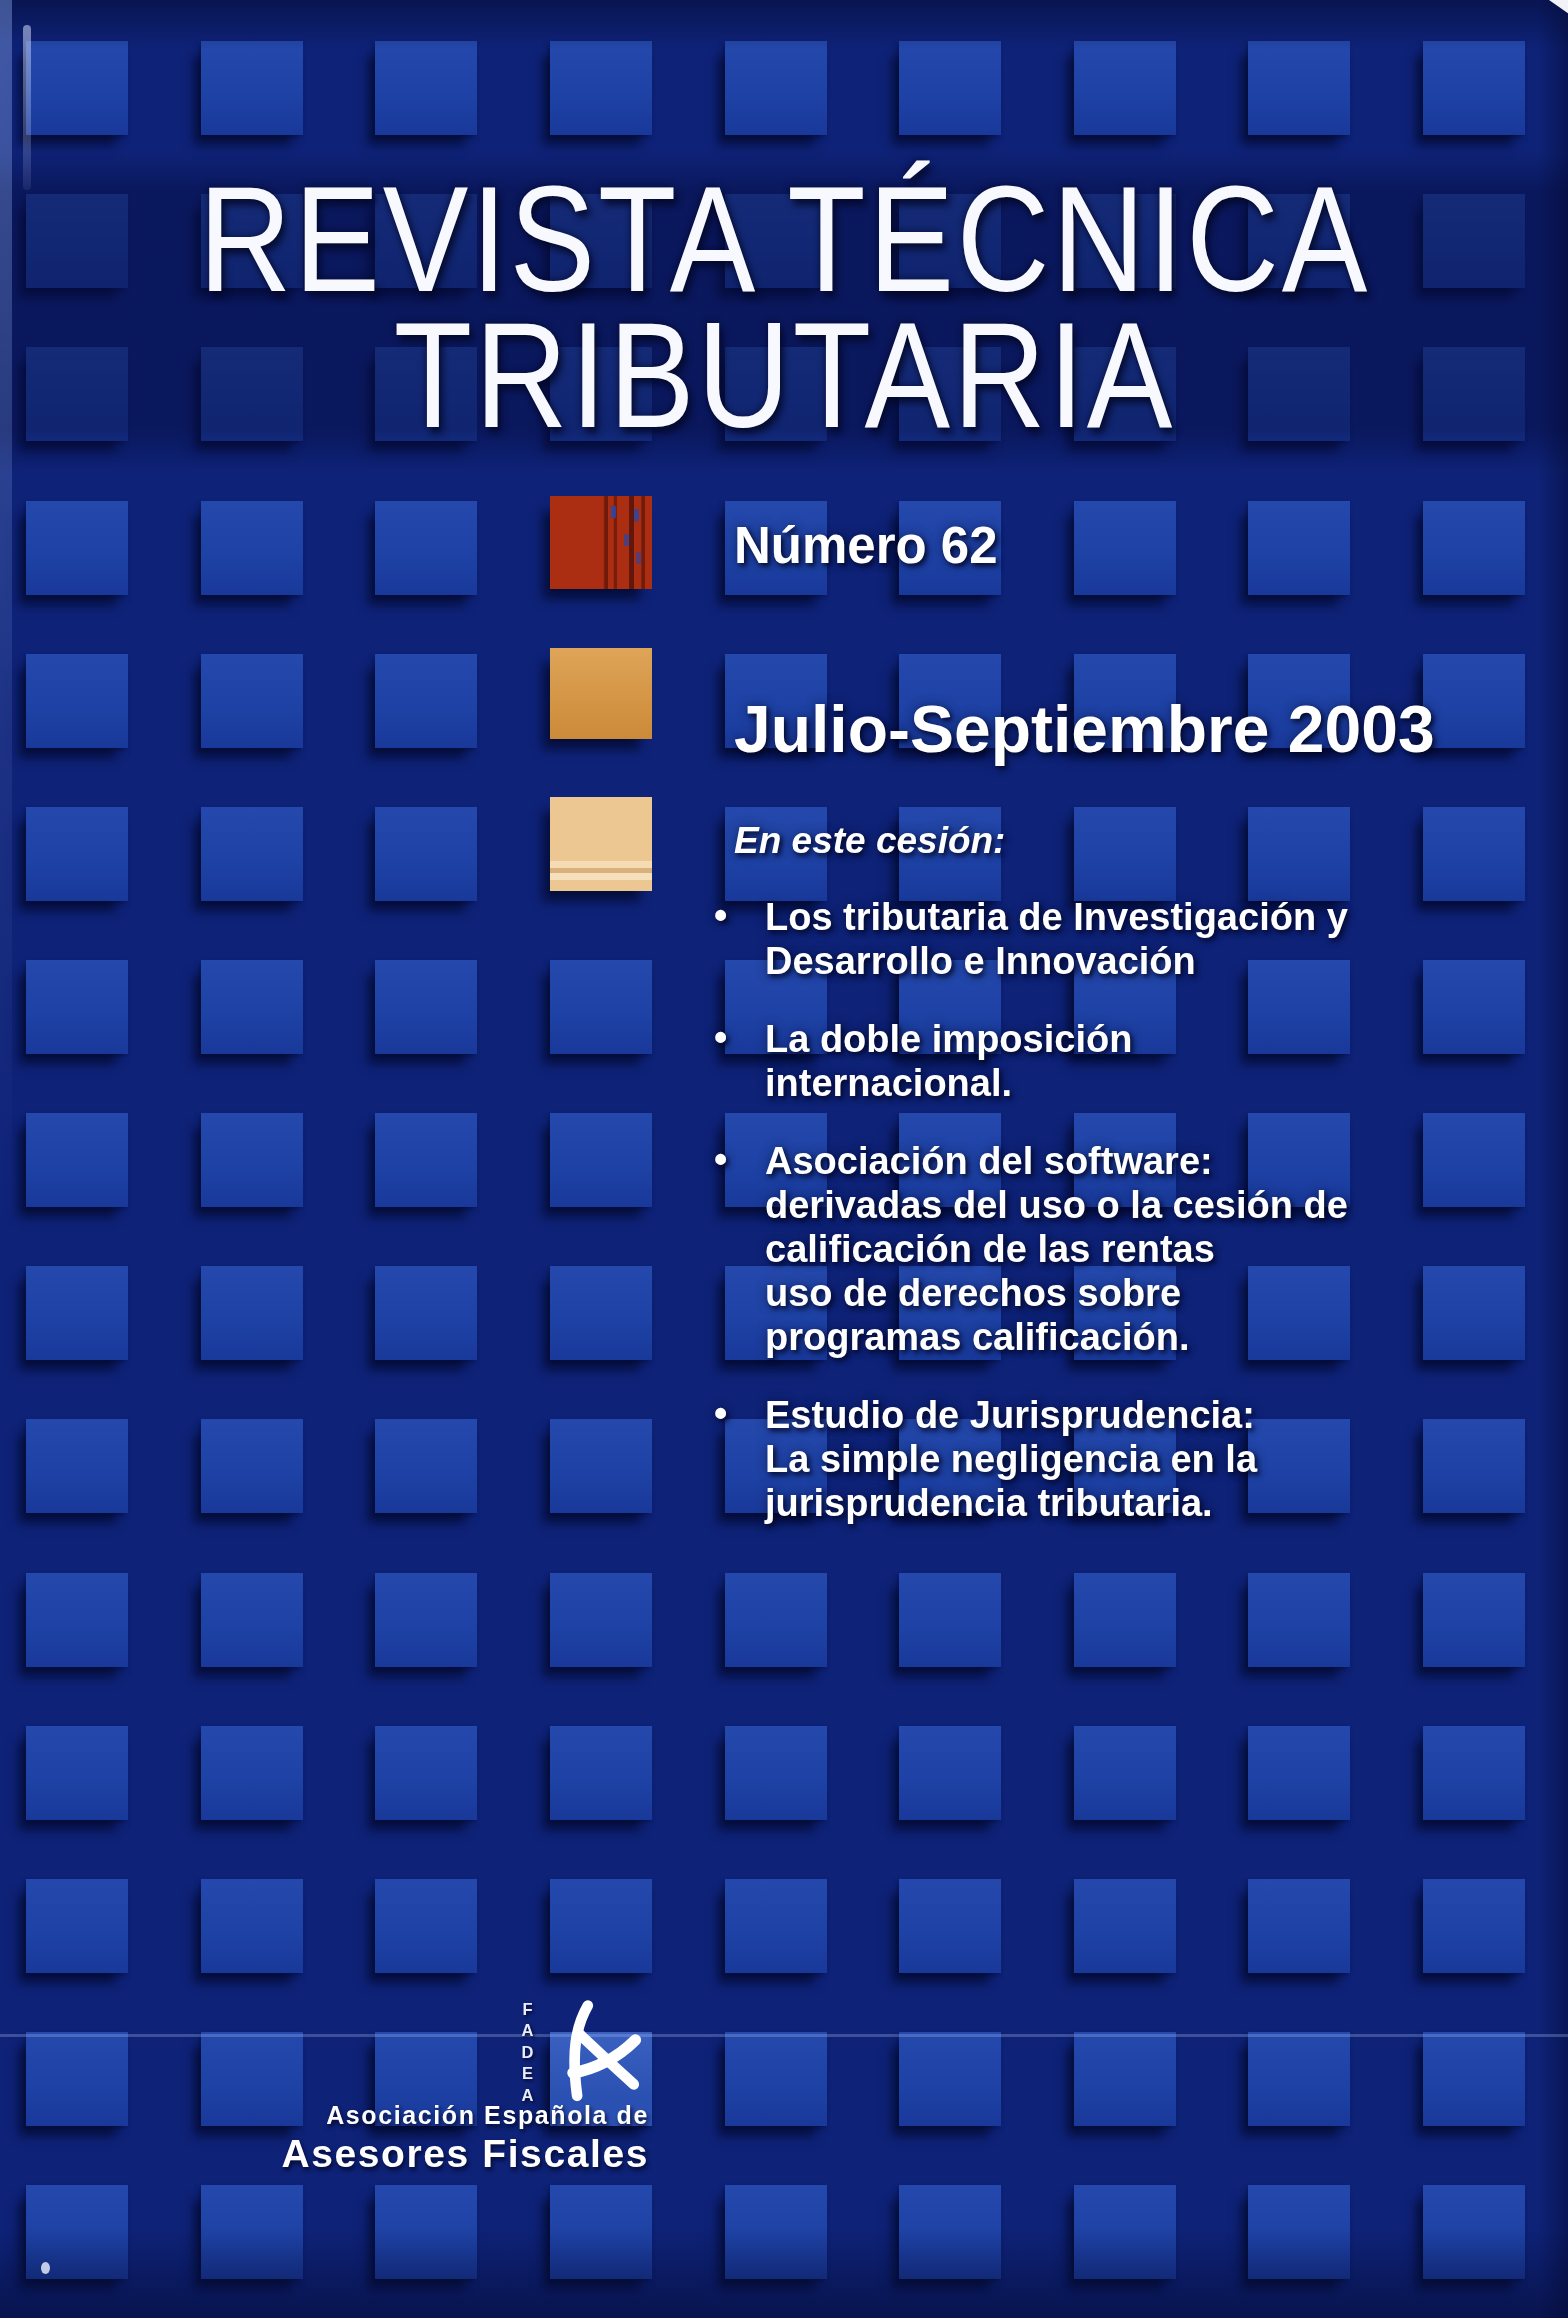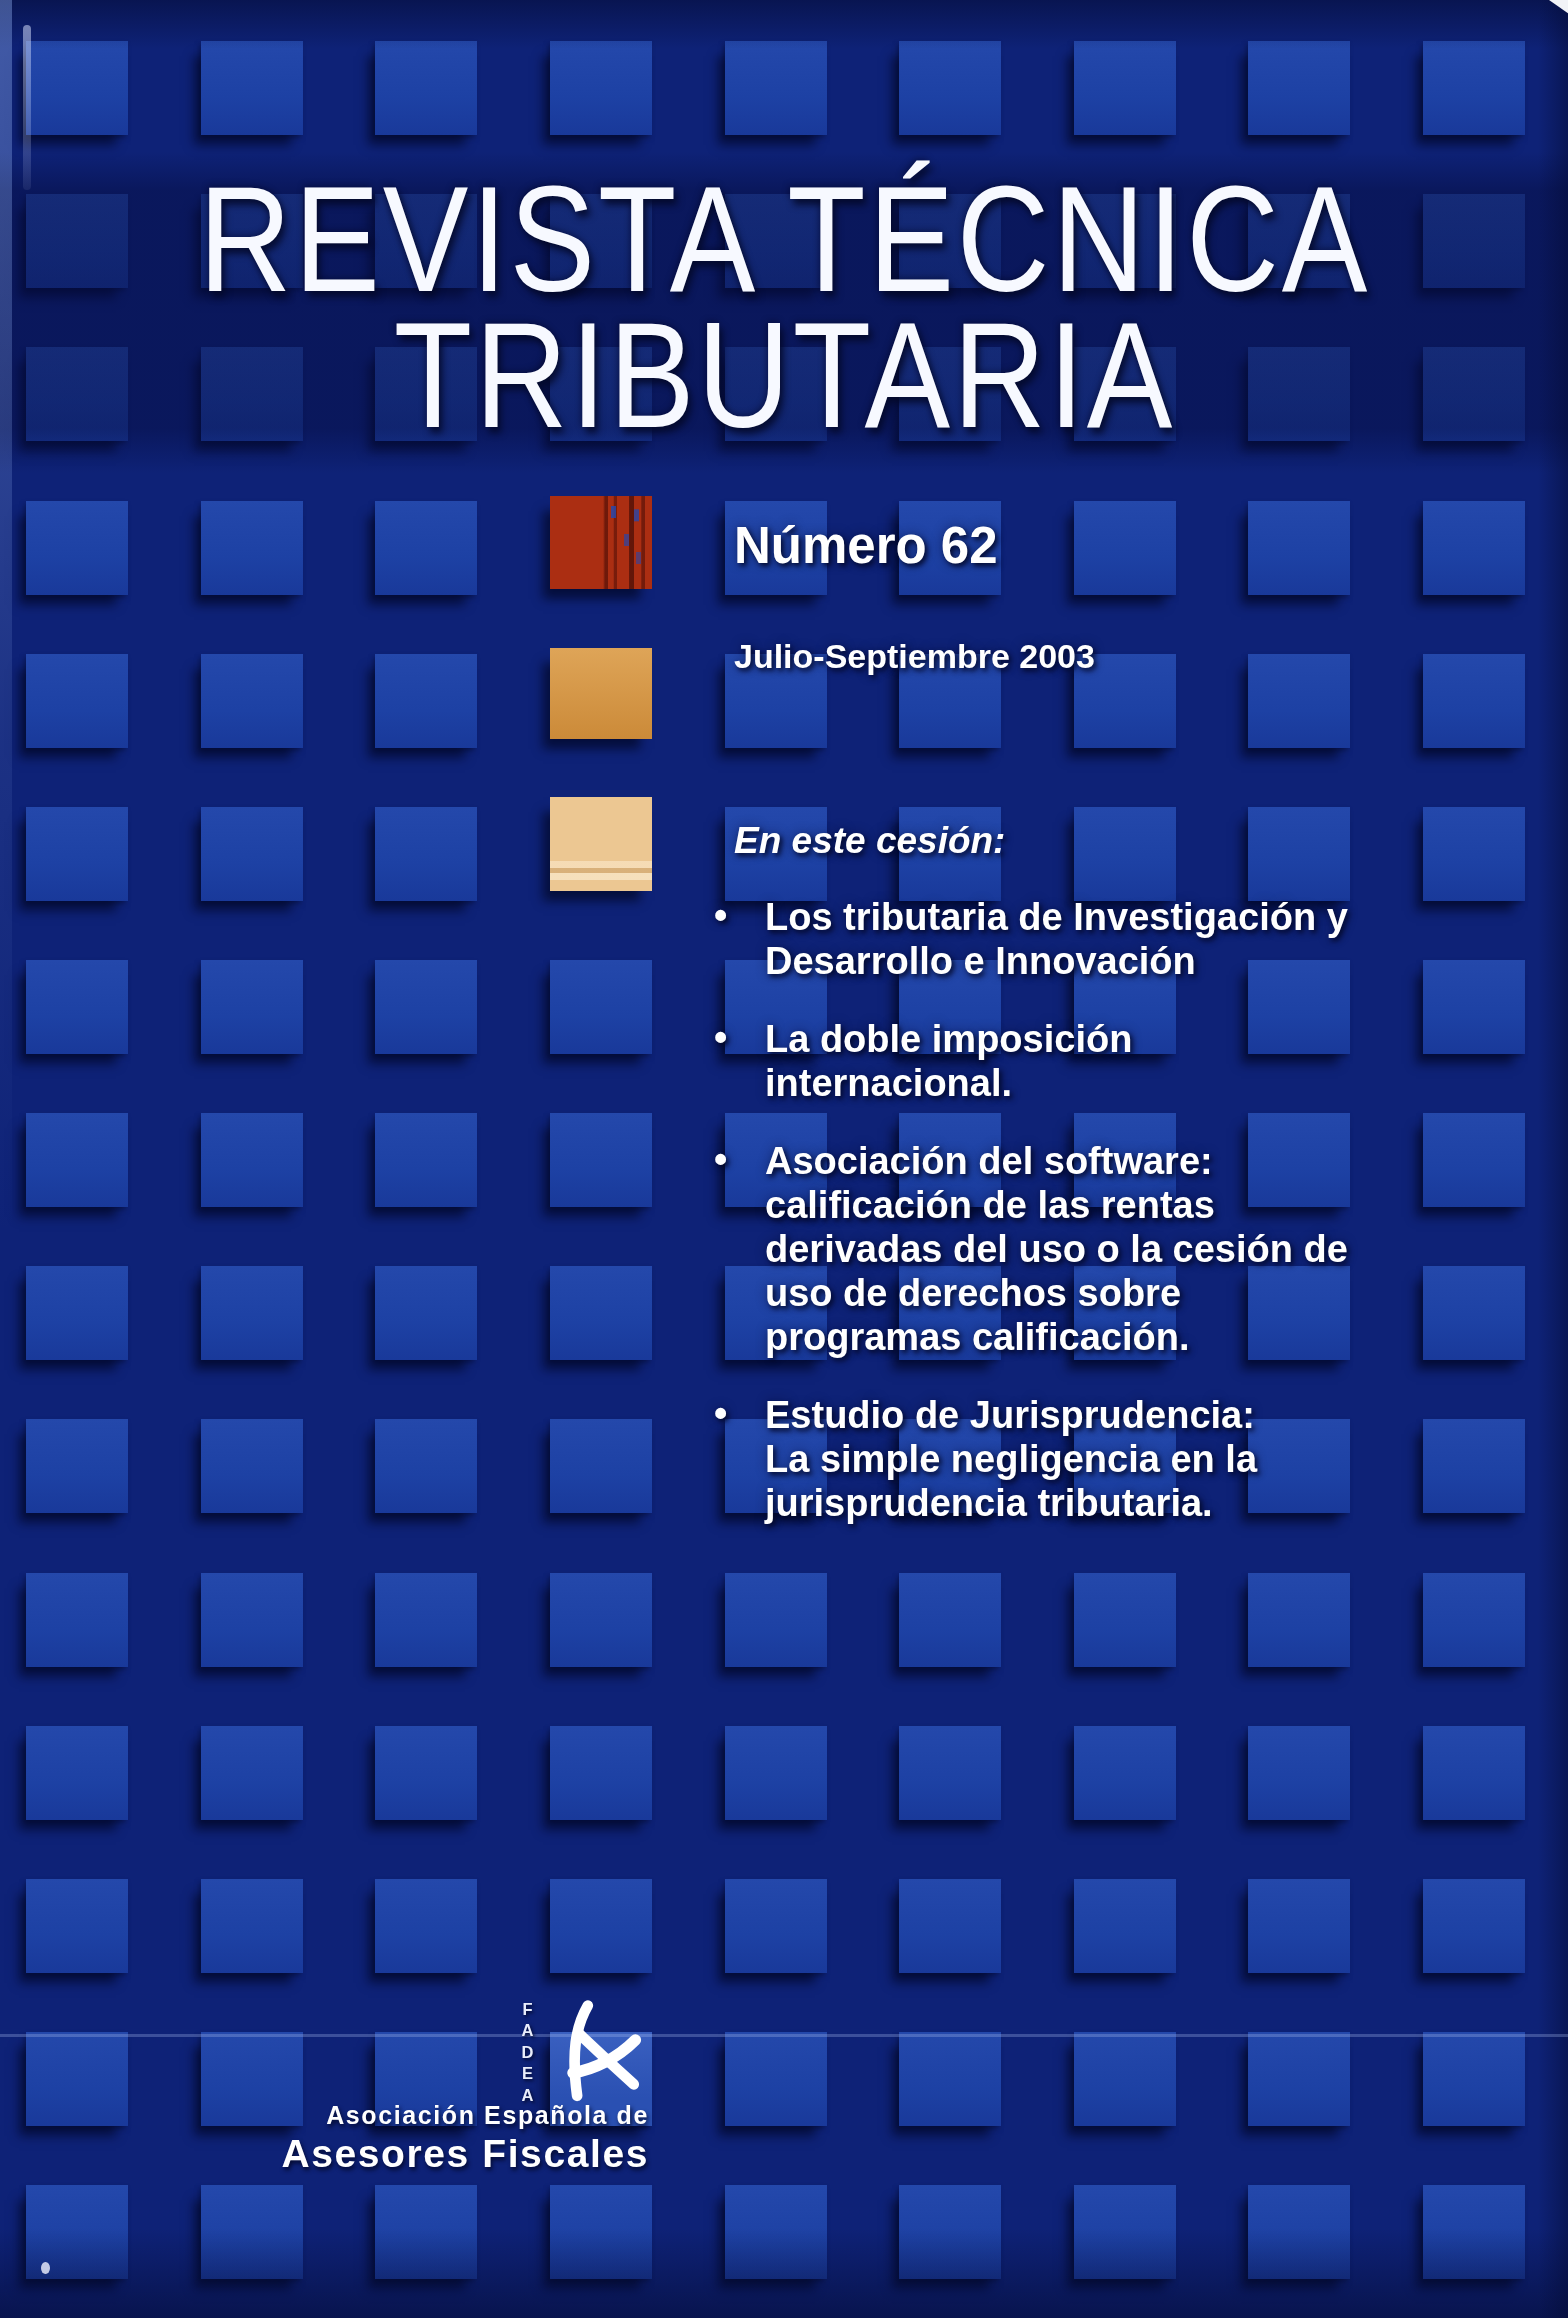--- a/index.html
+++ b/index.html
@@ -65,21 +65,21 @@
   #swatch-beige{top:797px;height:94px;}
   #swatch-beige::before{content:"";position:absolute;inset:0;
     background:linear-gradient(180deg, rgba(0,0,0,0) 0 68%, rgba(255,240,215,.5) 68% 75%, rgba(160,110,50,.25) 75% 81%,
       rgba(255,244,222,.55) 81% 88%, rgba(0,0,0,0) 88%);}
   
   .bold-white{
     position:absolute;color:var(--text-white,#fff);font-weight:700;white-space:nowrap;
     text-shadow:2.5px 3.3px 5px rgba(3,8,40,.9), 0 0 11.5px rgba(3,8,40,.45);
   }
   #issue-number{left:734px;top:520px;font-size:51px;line-height:1;}
-  #issue-date{left:734px;top:639px;font-size:34px;line-height:1;}
+  #issue-date{left:734px;top:696px;font-size:66px;line-height:1;}
   #toc-heading{left:734px;top:822px;font-size:37px;line-height:1;font-style:italic;}
   
   #toc-list{position:absolute;left:714px;top:895px;width:741px;margin:0;padding:0;list-style:none;}
   .toc-item{position:relative;padding-left:51px;margin:0 0 34px 0;
     color:var(--text-white,#fff);font-weight:700;font-size:38px;line-height:44px;
     text-shadow:2.5px 3.3px 5px rgba(3,8,40,.9), 0 0 11.5px rgba(3,8,40,.45);}
   .toc-bullet{position:absolute;left:0;top:-1.6px;}
   .toc-line{white-space:nowrap;}
   
   #aedaf-vertical{position:absolute;left:515px;top:1999px;width:25px;
@@ -262,22 +262,22 @@
         <div class="toc-line">Desarrollo e Innovación</div>
       </li>
       <li class="toc-item">
         <span class="toc-bullet">•</span>
         <div class="toc-line">La doble imposición</div>
         <div class="toc-line">internacional.</div>
       </li>
       <li class="toc-item">
         <span class="toc-bullet">•</span>
         <div class="toc-line">Asociación del software:</div>
+        <div class="toc-line">derivadas del uso o la cesión de</div>
         <div class="toc-line">calificación de las rentas</div>
-        <div class="toc-line">derivadas del uso o la cesión de</div>
         <div class="toc-line">uso de derechos sobre</div>
         <div class="toc-line">programas calificación.</div>
       </li>
       <li class="toc-item">
         <span class="toc-bullet">•</span>
         <div class="toc-line">Estudio de Jurisprudencia:</div>
         <div class="toc-line">La simple negligencia en la</div>
         <div class="toc-line">jurisprudencia tributaria.</div>
       </li>
     </ul>

